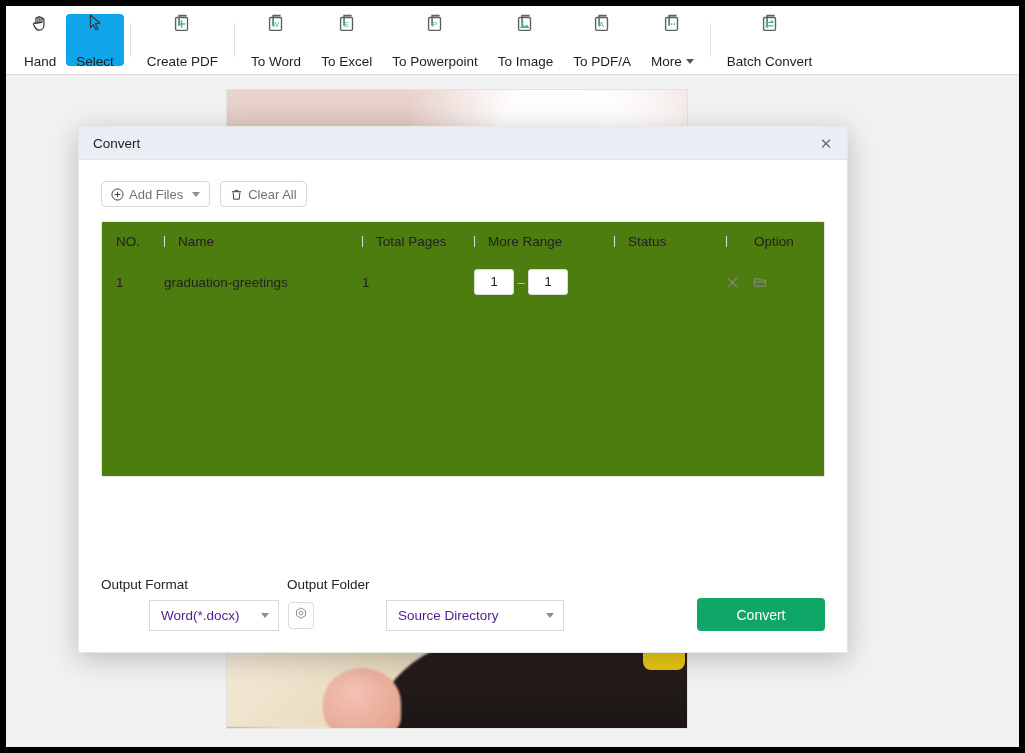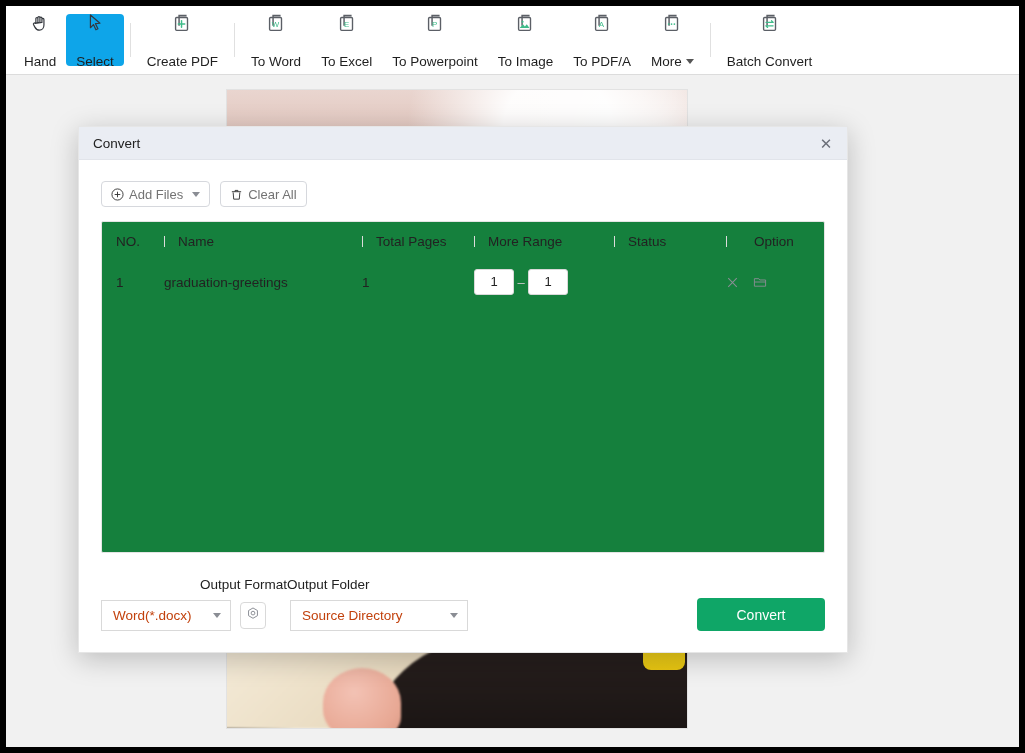--- a/index.html
+++ b/index.html
@@ -157,24 +157,24 @@
   .btn-outline .dd {
     margin-left: 9px;
     border-left: 4px solid transparent;
     border-right: 4px solid transparent;
     border-top: 5px solid #8a8d94;
   }
 
   
   .table {
     margin-top: 14px;
-    height: 332px;
+    height: 256px;
     border: 1px solid #e4e4e4;
     border-radius: 2px;
-    background: #15803d;
+    background: #4d7c0f;
     overflow: hidden;
   }
   .thead, .trow {
     display: flex; align-items: center;
     font-size: 13.5px; color: #222;
   }
   .thead { height: 38px; padding-left: 14px; }
   .trow  { height: 44px; padding-left: 14px; }
   .c-no    { width: 48px; }
   .c-name  { width: 198px; }
@@ -190,33 +190,34 @@
   .num-input {
     width: 40px; height: 26px;
     border: 1px solid #d9d9d9; border-radius: 3px;
     background: #fff; font-size: 13px; color: #222;
     text-align: center; line-height: 24px;
   }
   .range-dash { width: 14px; text-align: center; color: #c9c9c9; font-size: 13px; }
   .opt-ic { color: #8a8d94; display: inline-flex; cursor: default; }
 
   
-  .footer { position: absolute; left: 22px; right: 22px; bottom: 22px; text-align: right; }
+  .footer { position: absolute; left: 22px; right: 22px; bottom: 22px; }
   .flabels { display: flex; align-items: flex-end; }
   .flabel { font-size: 13.5px; color: #222; }
   .flabel.fmt { width: 186px; }
   .fctrls { display: flex; align-items: center; margin-top: 8px; position: relative; }
   .select {
     height: 31px;
     border: 1px solid #d9d9d9; border-radius: 0;
     background: #fff;
     display: flex; align-items: center; justify-content: space-between;
     padding: 0 9px 0 11px;
-    font-size: 13.5px; color: #c2410c;
-    cursor: default;
+    font-size: 13.5px; color: #4c1d95;
+    cursor: default;
+    margin-left: 48px;
   }
   .select.fmt { width: 130px; }
   .select.folder { width: 178px; }
   .select .dd {
     border-left: 4px solid transparent;
     border-right: 4px solid transparent;
     border-top: 5px solid #8a8d94;
     margin-left: 8px;
   }
   .gear-btn {

